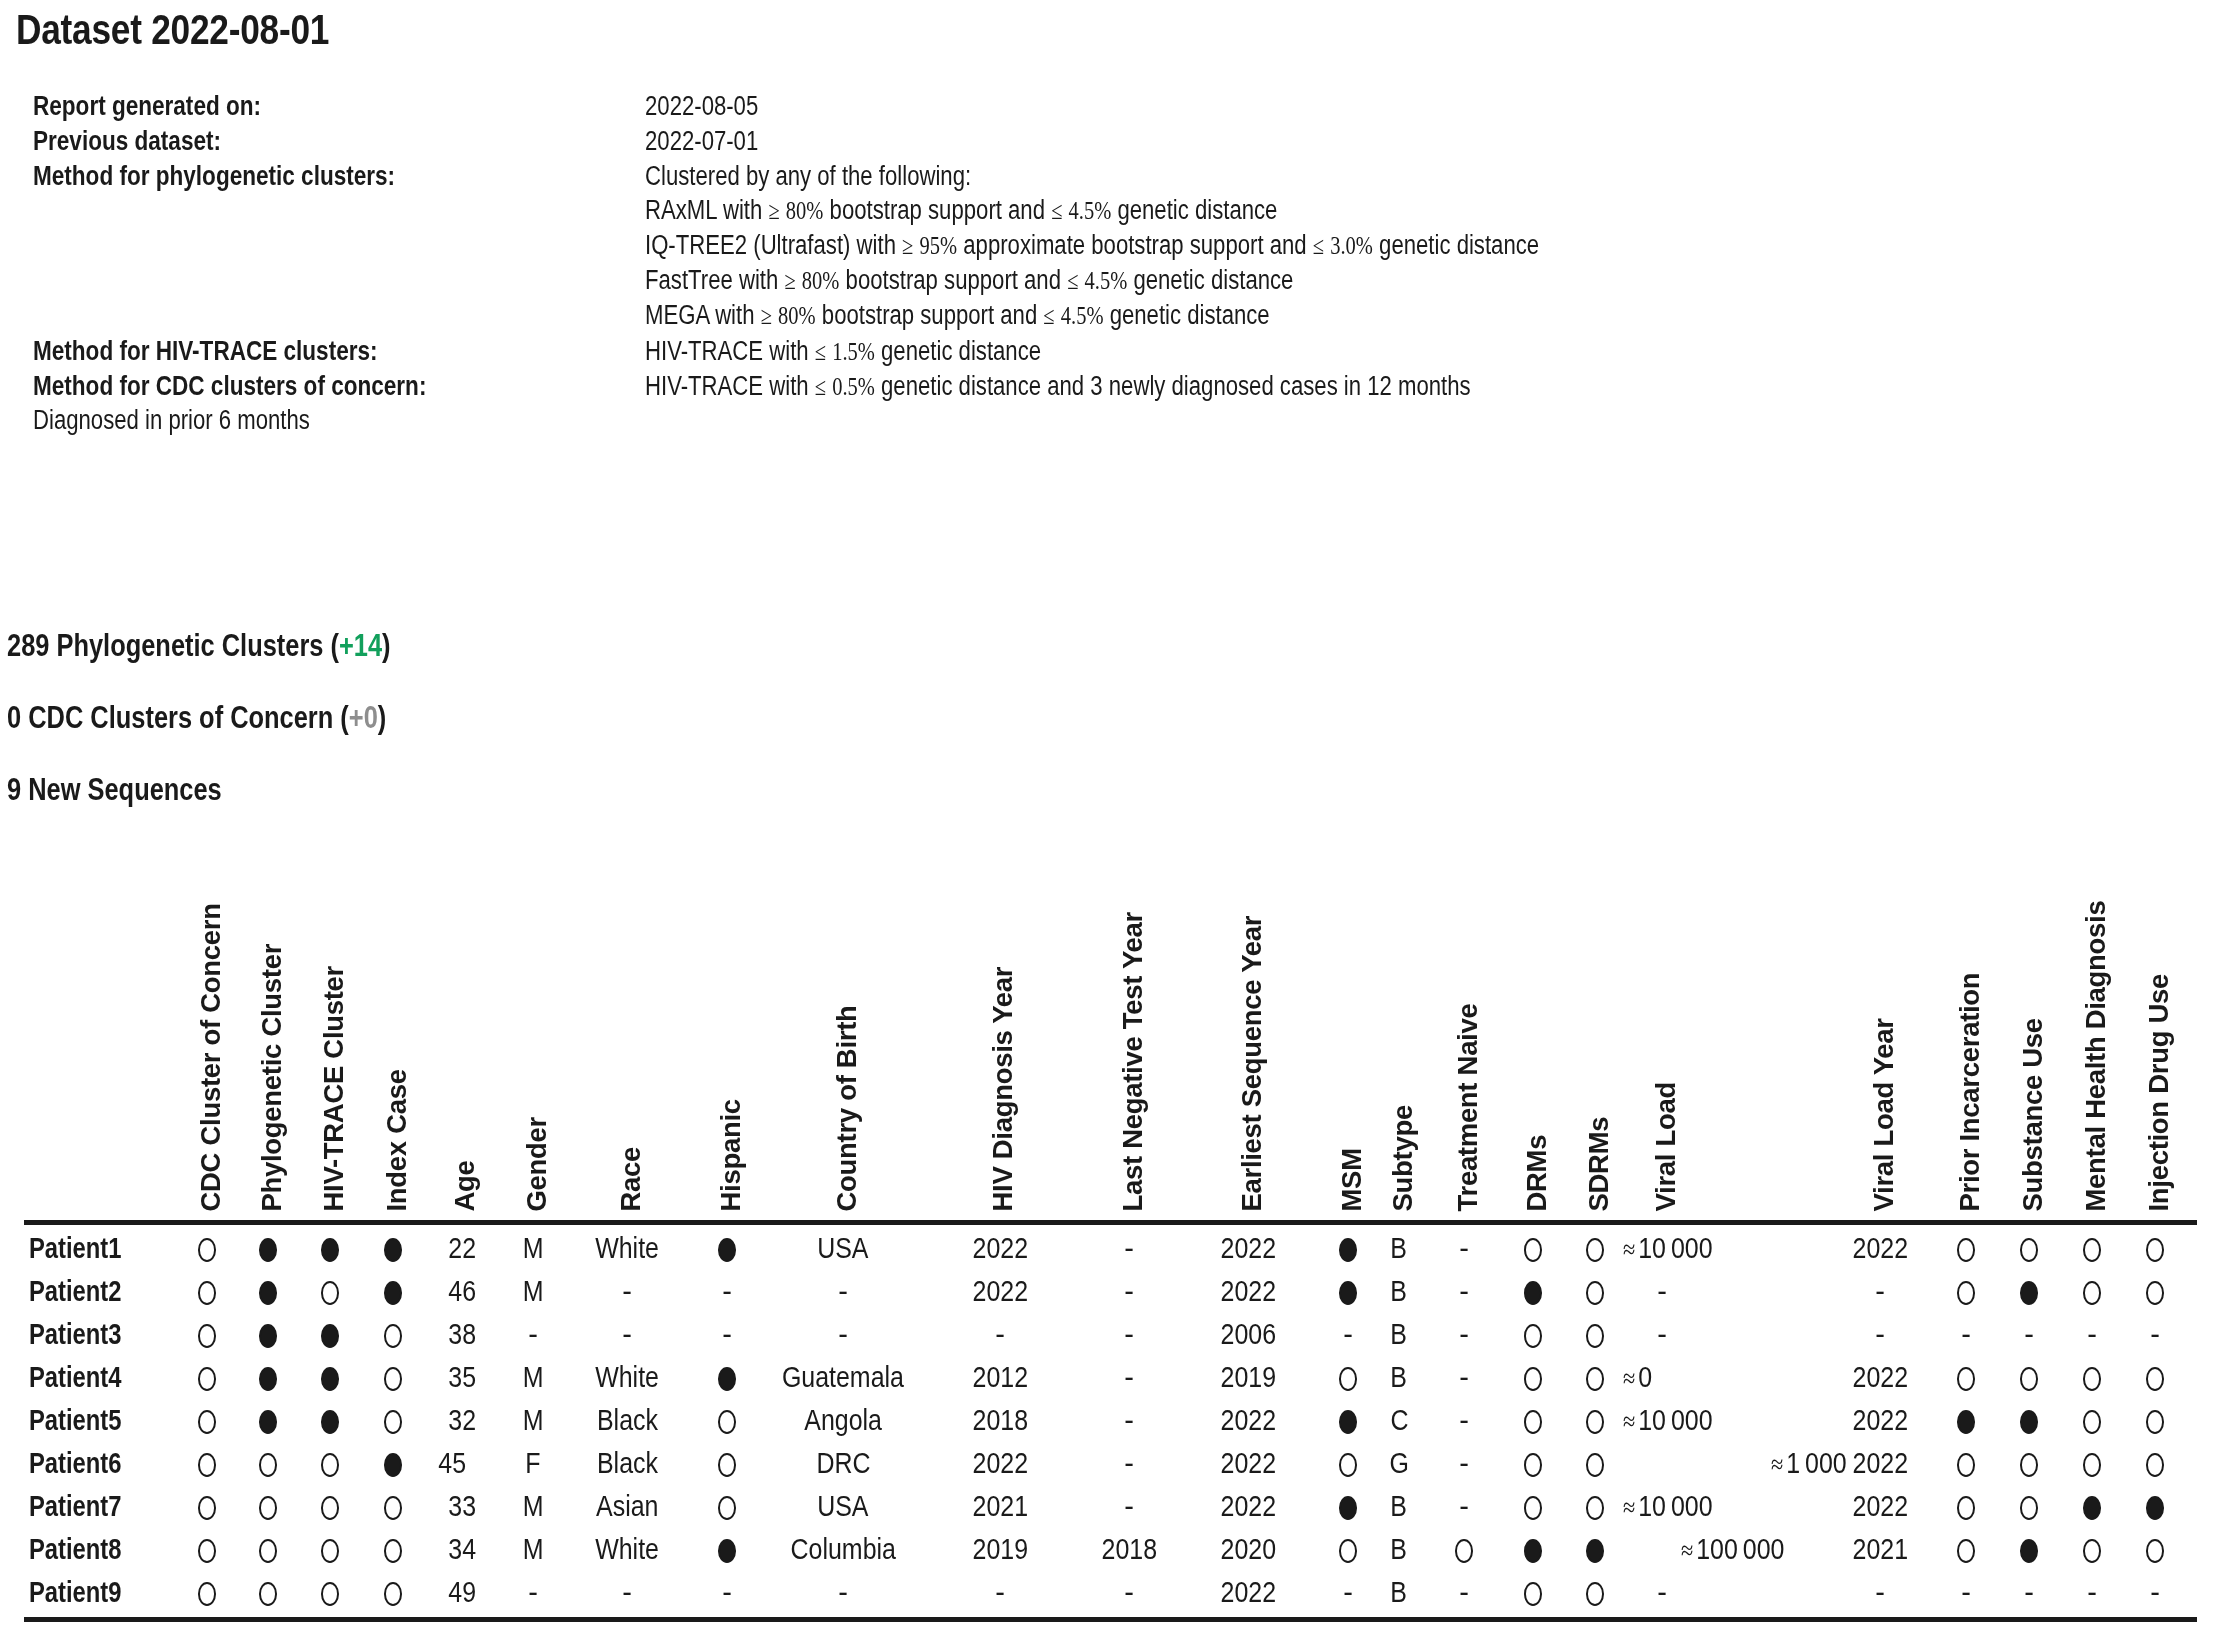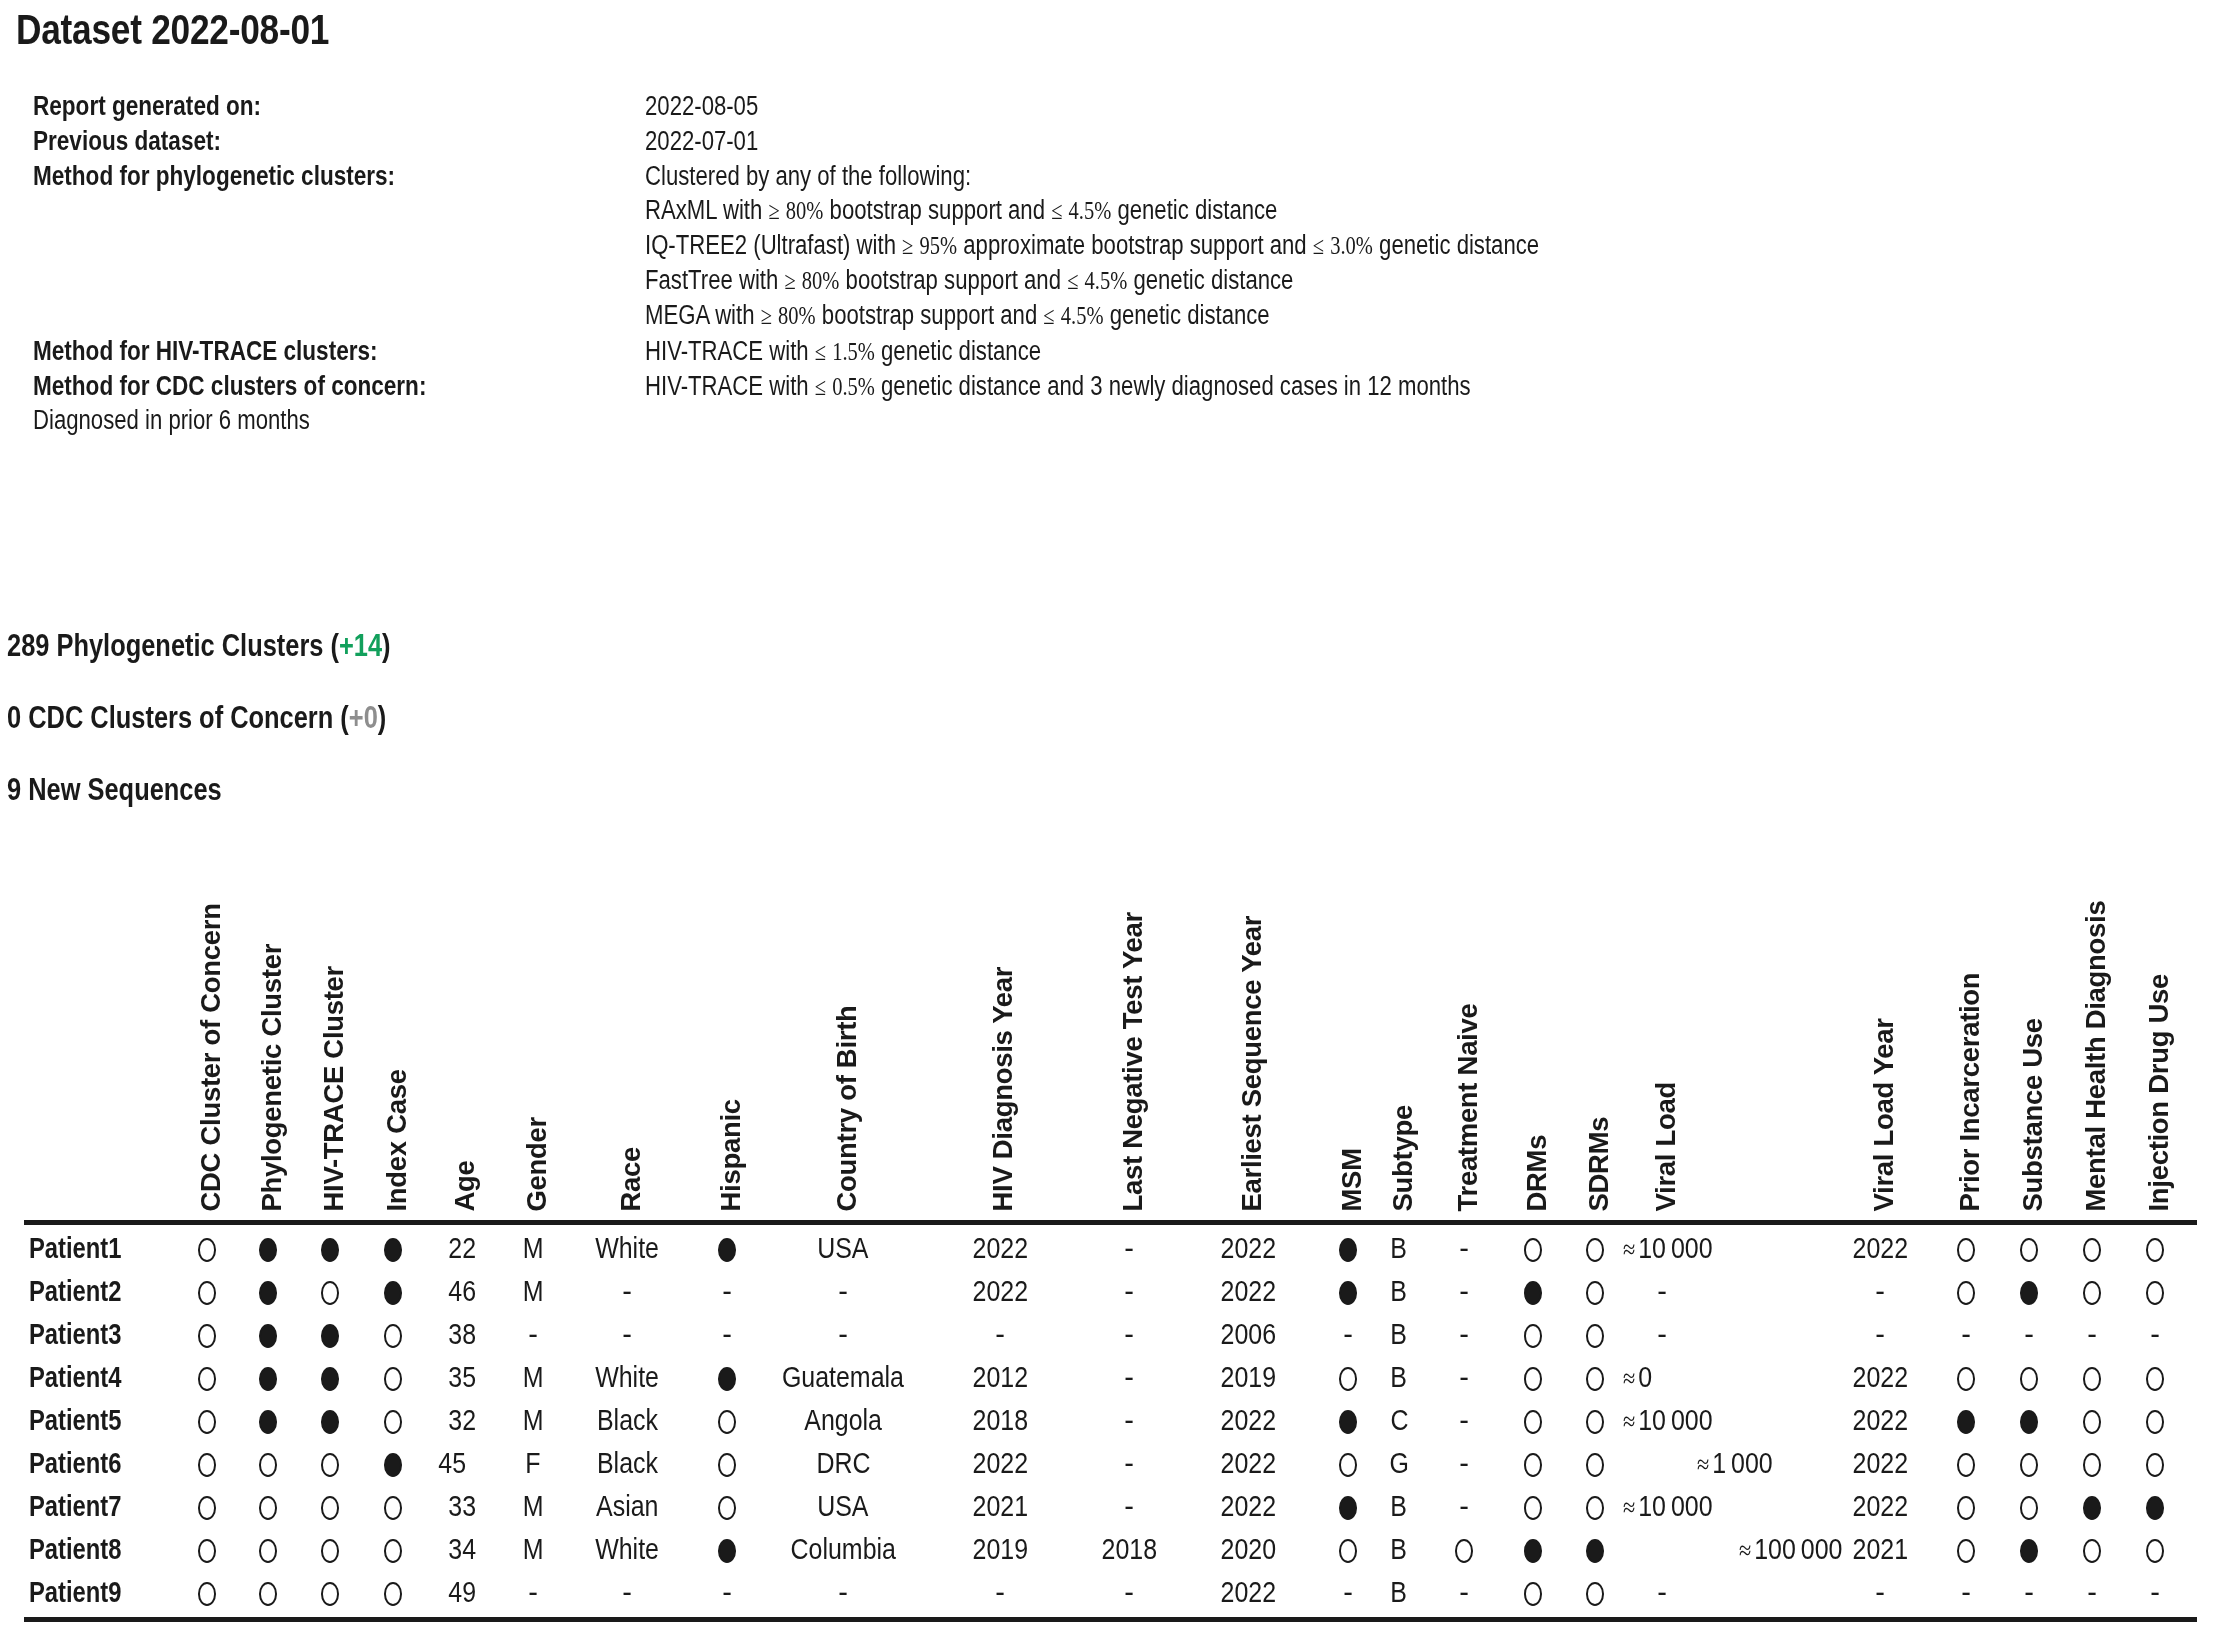--- a/index.html
+++ b/index.html
@@ -432,21 +432,21 @@
         <div class="cell" style="left: 654px; width: 146px;"><span class="mark open"></span></div>
         <div class="cell" style="left: 770px; width: 146px;"><span class="cond" style="transform-origin: center center;">DRC</span></div>
         <div class="cell" style="left: 927px; width: 146px;"><span class="cond" style="transform-origin: center center;">2022</span></div>
         <div class="cell" style="left: 1056px; width: 146px;"><span class="dash">-</span></div>
         <div class="cell" style="left: 1175px; width: 146px;"><span class="cond" style="transform-origin: center center;">2022</span></div>
         <div class="cell" style="left: 1275px; width: 146px;"><span class="mark open"></span></div>
         <div class="cell" style="left: 1326px; width: 146px;"><span class="cond" style="transform-origin: center center;">G</span></div>
         <div class="cell" style="left: 1391px; width: 146px;"><span class="dash">-</span></div>
         <div class="cell" style="left: 1460px; width: 146px;"><span class="mark open"></span></div>
         <div class="cell" style="left: 1522px; width: 146px;"><span class="mark open"></span></div>
-        <div class="cell" style="left: 1623px; width: 236px; text-align: center;"><span class="cond vl"><span class="approx">≈</span><span>1 000</span></span></div>
+        <div class="cell" style="left: 1623px; width: 236px; text-align: right;"><span class="cond vl"><span class="approx">≈</span><span>1 000</span></span></div>
         <div class="cell" style="left: 1807px; width: 146px;"><span class="cond" style="transform-origin: center center;">2022</span></div>
         <div class="cell" style="left: 1893px; width: 146px;"><span class="mark open"></span></div>
         <div class="cell" style="left: 1956px; width: 146px;"><span class="mark open"></span></div>
         <div class="cell" style="left: 2019px; width: 146px;"><span class="mark open"></span></div>
         <div class="cell" style="left: 2082px; width: 146px;"><span class="mark open"></span></div>
       </div>
       <div class="trow">
         <div class="rowlabel"><span class="cond">Patient7</span></div>
         <div class="cell" style="left: 134px; width: 146px;"><span class="mark open"></span></div>
         <div class="cell" style="left: 195px; width: 146px;"><span class="mark open"></span></div>
@@ -484,21 +484,21 @@
         <div class="cell" style="left: 654px; width: 146px;"><span class="mark filled"></span></div>
         <div class="cell" style="left: 770px; width: 146px;"><span class="cond" style="transform-origin: center center;">Columbia</span></div>
         <div class="cell" style="left: 927px; width: 146px;"><span class="cond" style="transform-origin: center center;">2019</span></div>
         <div class="cell" style="left: 1056px; width: 146px;"><span class="cond" style="transform-origin: center center;">2018</span></div>
         <div class="cell" style="left: 1175px; width: 146px;"><span class="cond" style="transform-origin: center center;">2020</span></div>
         <div class="cell" style="left: 1275px; width: 146px;"><span class="mark open"></span></div>
         <div class="cell" style="left: 1326px; width: 146px;"><span class="cond" style="transform-origin: center center;">B</span></div>
         <div class="cell" style="left: 1391px; width: 146px;"><span class="mark open"></span></div>
         <div class="cell" style="left: 1460px; width: 146px;"><span class="mark filled"></span></div>
         <div class="cell" style="left: 1522px; width: 146px;"><span class="mark filled"></span></div>
-        <div class="cell" style="left: 1623px; width: 236px; text-align: right;"><span class="cond vl"><span class="approx">≈</span><span>100 000</span></span></div>
+        <div class="cell" style="left: 1623px; width: 236px; text-align: center;"><span class="cond vl"><span class="approx">≈</span><span>100 000</span></span></div>
         <div class="cell" style="left: 1807px; width: 146px;"><span class="cond" style="transform-origin: center center;">2021</span></div>
         <div class="cell" style="left: 1893px; width: 146px;"><span class="mark open"></span></div>
         <div class="cell" style="left: 1956px; width: 146px;"><span class="mark filled"></span></div>
         <div class="cell" style="left: 2019px; width: 146px;"><span class="mark open"></span></div>
         <div class="cell" style="left: 2082px; width: 146px;"><span class="mark open"></span></div>
       </div>
       <div class="trow">
         <div class="rowlabel"><span class="cond">Patient9</span></div>
         <div class="cell" style="left: 134px; width: 146px;"><span class="mark open"></span></div>
         <div class="cell" style="left: 195px; width: 146px;"><span class="mark open"></span></div>

